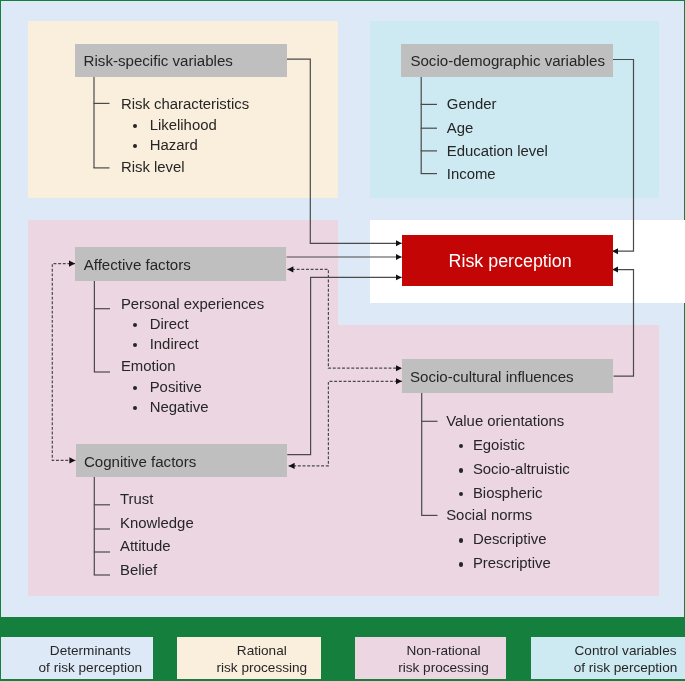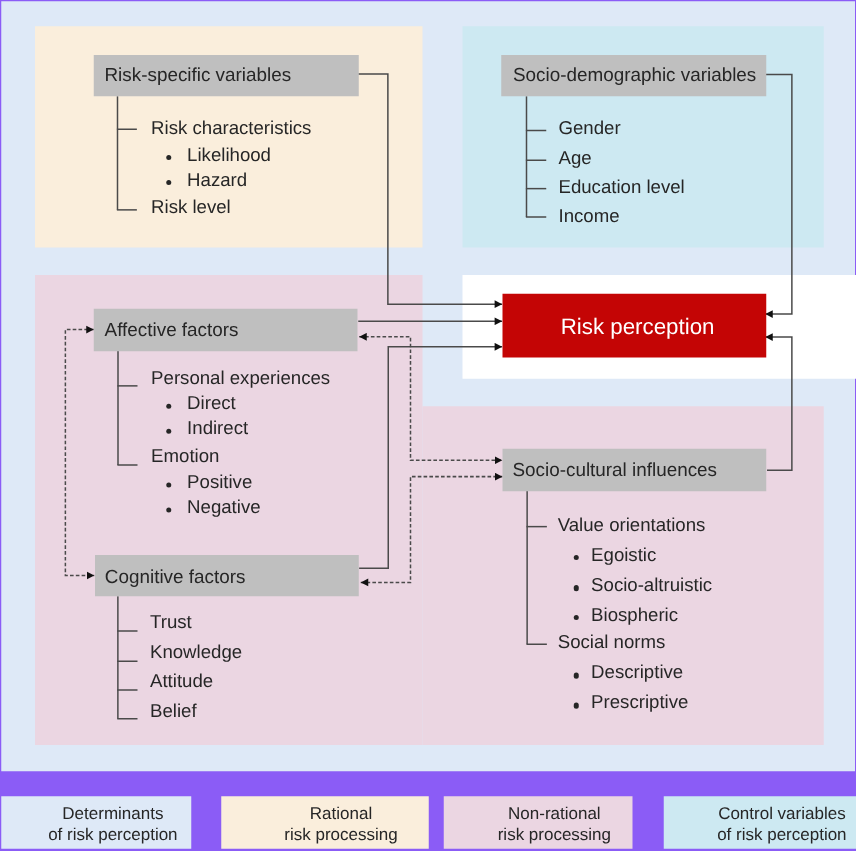--- a/index.html
+++ b/index.html
@@ -1,18 +1,18 @@
 <!DOCTYPE html>
 <html><head>
 <meta charset="utf-8">
 <title>Risk perception framework</title>
 <style>
   html,body{margin:0;padding:0;background:#ffffff;}
   body{width:685px;height:681px;font-family:"Liberation Sans",sans-serif;overflow:hidden;}
-  #stage{position:relative;width:685px;height:681px;background:#8b5cf6;text-decoration:underline;}
+  #stage{position:relative;width:685px;height:681px;background:#15803d;text-decoration:underline;}
   .panel{position:absolute;}
   .conn{position:absolute;left:0;top:0;z-index:5;overflow:visible;}
   .gbox{position:absolute;z-index:6;background:#BFBFBF;}
   .boxlabel{position:absolute;z-index:8;font-size:15.1px;color:#262626;white-space:nowrap;line-height:0;}
   .boxlabel.red{font-size:17.85px;color:#ffffff;}
   .redbox{position:absolute;z-index:6;background:#C40505;}
   .tlabel{position:absolute;z-index:8;font-size:14.9px;color:#262626;white-space:nowrap;
         line-height:0;transform:translateY(-0.5px);}
   .bullet{position:absolute;z-index:8;width:4.6px;height:4.6px;border-radius:50%;background:#262626;}
   .legend{position:absolute;z-index:8;font-size:13.6px;color:#262626;text-align:center;
@@ -121,21 +121,21 @@
   <div class="tlabel" style="left:446.2px;top:514.9px;">Social norms</div>
   <div class="bullet" style="left:458.50px;top:538.20px;"></div>
   <div class="tlabel" style="left:472.9px;top:539.2px;">Descriptive</div>
   <div class="bullet" style="left:458.50px;top:562.10px;"></div>
   <div class="tlabel" style="left:472.9px;top:563.1px;">Prescriptive</div>
 
   <div class="legend" style="left:1.4px;top:637.2px;width:151.8px;height:41.6px;background:#DEE9F7;">
       <div>Determinants</div>
       <div>of risk perception</div>
     </div>
-  <div class="legend" style="left:176.8px;top:637.2px;width:166px;height:41.6px;background:#FAEEDC;">
+  <div class="legend" style="left:176.8px;top:637.2px;width:144px;height:41.6px;background:#FAEEDC;">
       <div>Rational</div>
       <div>risk processing</div>
     </div>
   <div class="legend" style="left:354.6px;top:637.2px;width:151.8px;height:41.6px;background:#EBD6E2;">
       <div>Non-rational</div>
       <div>risk processing</div>
     </div>
   <div class="legend" style="left:531.0px;top:637.2px;width:163px;height:41.6px;background:#CDE9F2;">
       <div>Control variables</div>
       <div>of risk perception</div>

